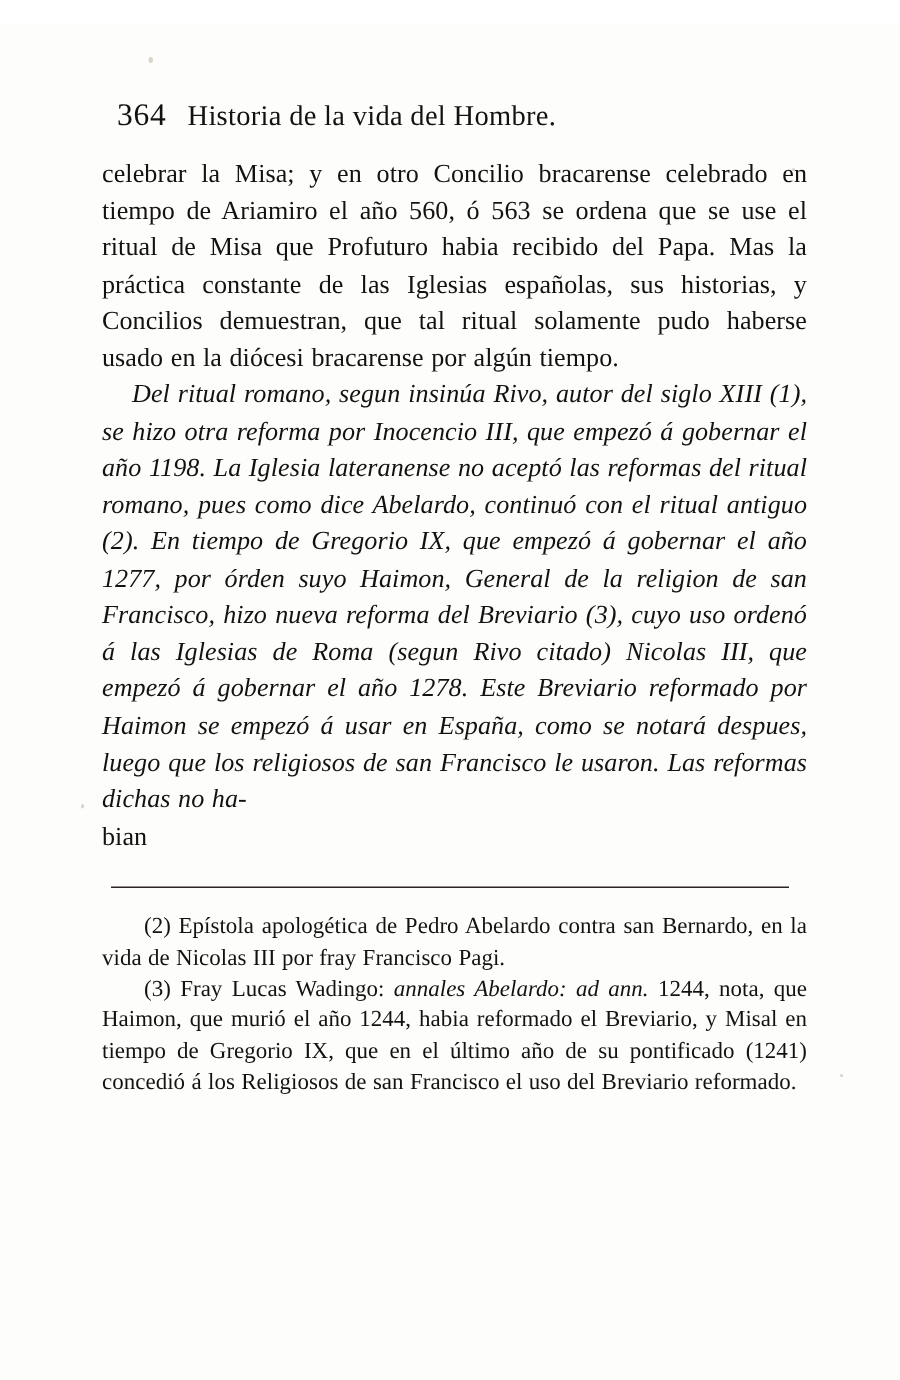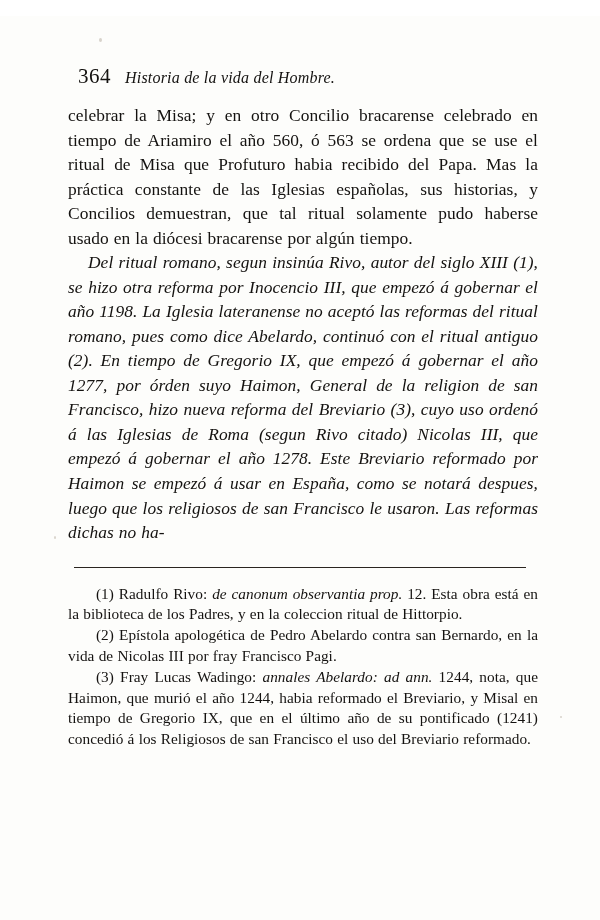--- a/index.html
+++ b/index.html
@@ -34,22 +34,21 @@
     align-items: baseline;
     gap: 14px;
     margin-bottom: 14px;
     padding-left: 10px;
   }
   .folio {
     font-size: 21px;
     letter-spacing: .5px;
   }
   .running-title {
-    font-style: italic;
-    font-size: 16px;
+    font-size: 19px;
     letter-spacing: .2px;
     white-space: nowrap;
   }
   .body-block p {
     margin: 0;
     font-size: 17.4px;
     line-height: 1.41;
     text-align: justify;
     text-justify: inter-word;
     letter-spacing: .05px;
@@ -100,24 +99,24 @@
   <div class="content">
 
     <div class="header-line">
       <span class="folio">364</span>
       <span class="running-title">Historia de la vida del Hombre.</span>
     </div>
 
     <div class="body-block">
       <p>celebrar la Misa; y en otro Concilio bracarense celebrado en tiempo de Ariamiro el año 560, ó 563 se ordena que se use el ritual de Misa que Profuturo habia recibido del Papa. Mas la práctica constante de las Iglesias españolas, sus historias, y Concilios demuestran, que tal ritual solamente pudo haberse usado en la diócesi bracarense por algún tiempo.</p>
       <p class="indent">Del ritual romano, segun insinúa Rivo, autor del siglo XIII (1), se hizo otra reforma por Inocencio III, que empezó á gobernar el año 1198. La Iglesia lateranense no aceptó las reformas del ritual romano, pues como dice Abelardo, continuó con el ritual antiguo (2). En tiempo de Gregorio IX, que empezó á gobernar el año 1277, por órden suyo Haimon, General de la religion de san Francisco, hizo nueva reforma del Breviario (3), cuyo uso ordenó á las Iglesias de Roma (segun Rivo citado) Nicolas III, que empezó á gobernar el año 1278. Este Breviario reformado por Haimon se empezó á usar en España, como se notará despues, luego que los religiosos de san Francisco le usaron. Las reformas dichas no ha-</p>
+      <p class="last-word">bian</p>
     </div>
 
     <div class="rule"></div>
 
     <div class="notes">
-      <p class="note">(1)   Radulfo Rivo: <i>de canonum observantia prop.</i> 12. Esta obra está en la biblioteca de los Padres, y en la coleccion ritual de Hittorpio.</p>
       <p class="note">(2)   Epístola apologética de Pedro Abelardo contra san Bernardo, en la vida de Nicolas III por fray Francisco Pagi.</p>
       <p class="note">(3)   Fray Lucas Wadingo: <i>annales Abelardo: ad ann.</i> 1244, nota, que Haimon, que murió el año 1244, habia reformado el Breviario, y Misal en tiempo de Gregorio IX, que en el último año de su pontificado (1241) concedió á los Religiosos de san Francisco el uso del Breviario reformado.</p>
     </div>
 
   </div>
 </div>
 
 </body></html>

